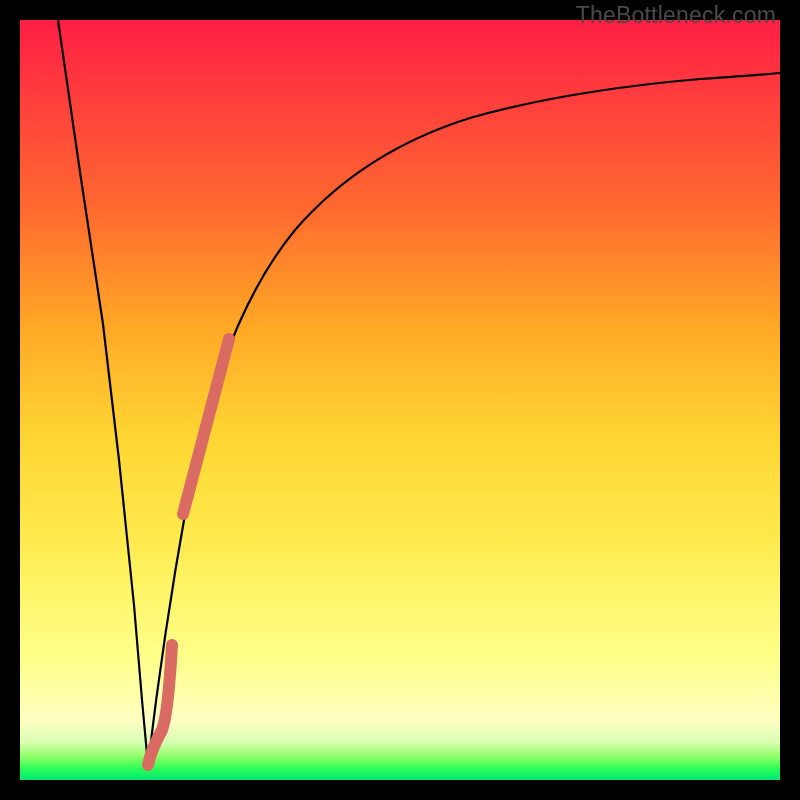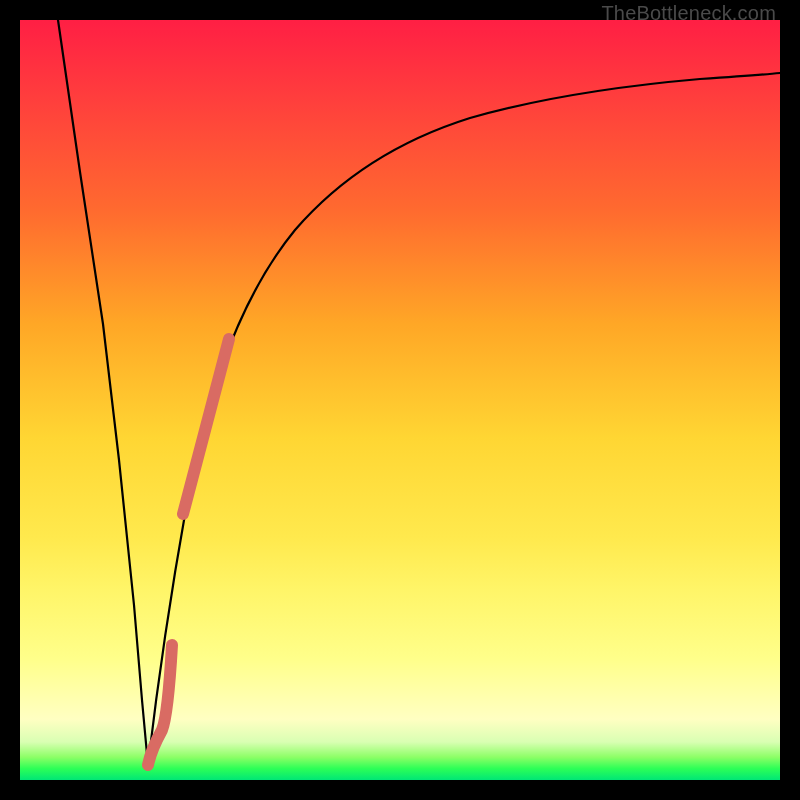--- a/index.html
+++ b/index.html
@@ -38,21 +38,21 @@
       #8cff66 97%,
       #2cff57 98.5%,
       #00e676 100%
     );
   }
   .watermark {
     position: absolute;
     top: 2px;
     right: 24px;
     color: #4a4a4a;
-    font-size: 20px;
+    font-size: 23px;
     font-weight: 400;
     letter-spacing: 0.2px;
     z-index: 5;
   }
   svg.curves {
     position: absolute;
     left: 0;
     top: 0;
     width: 760px;
     height: 760px;

